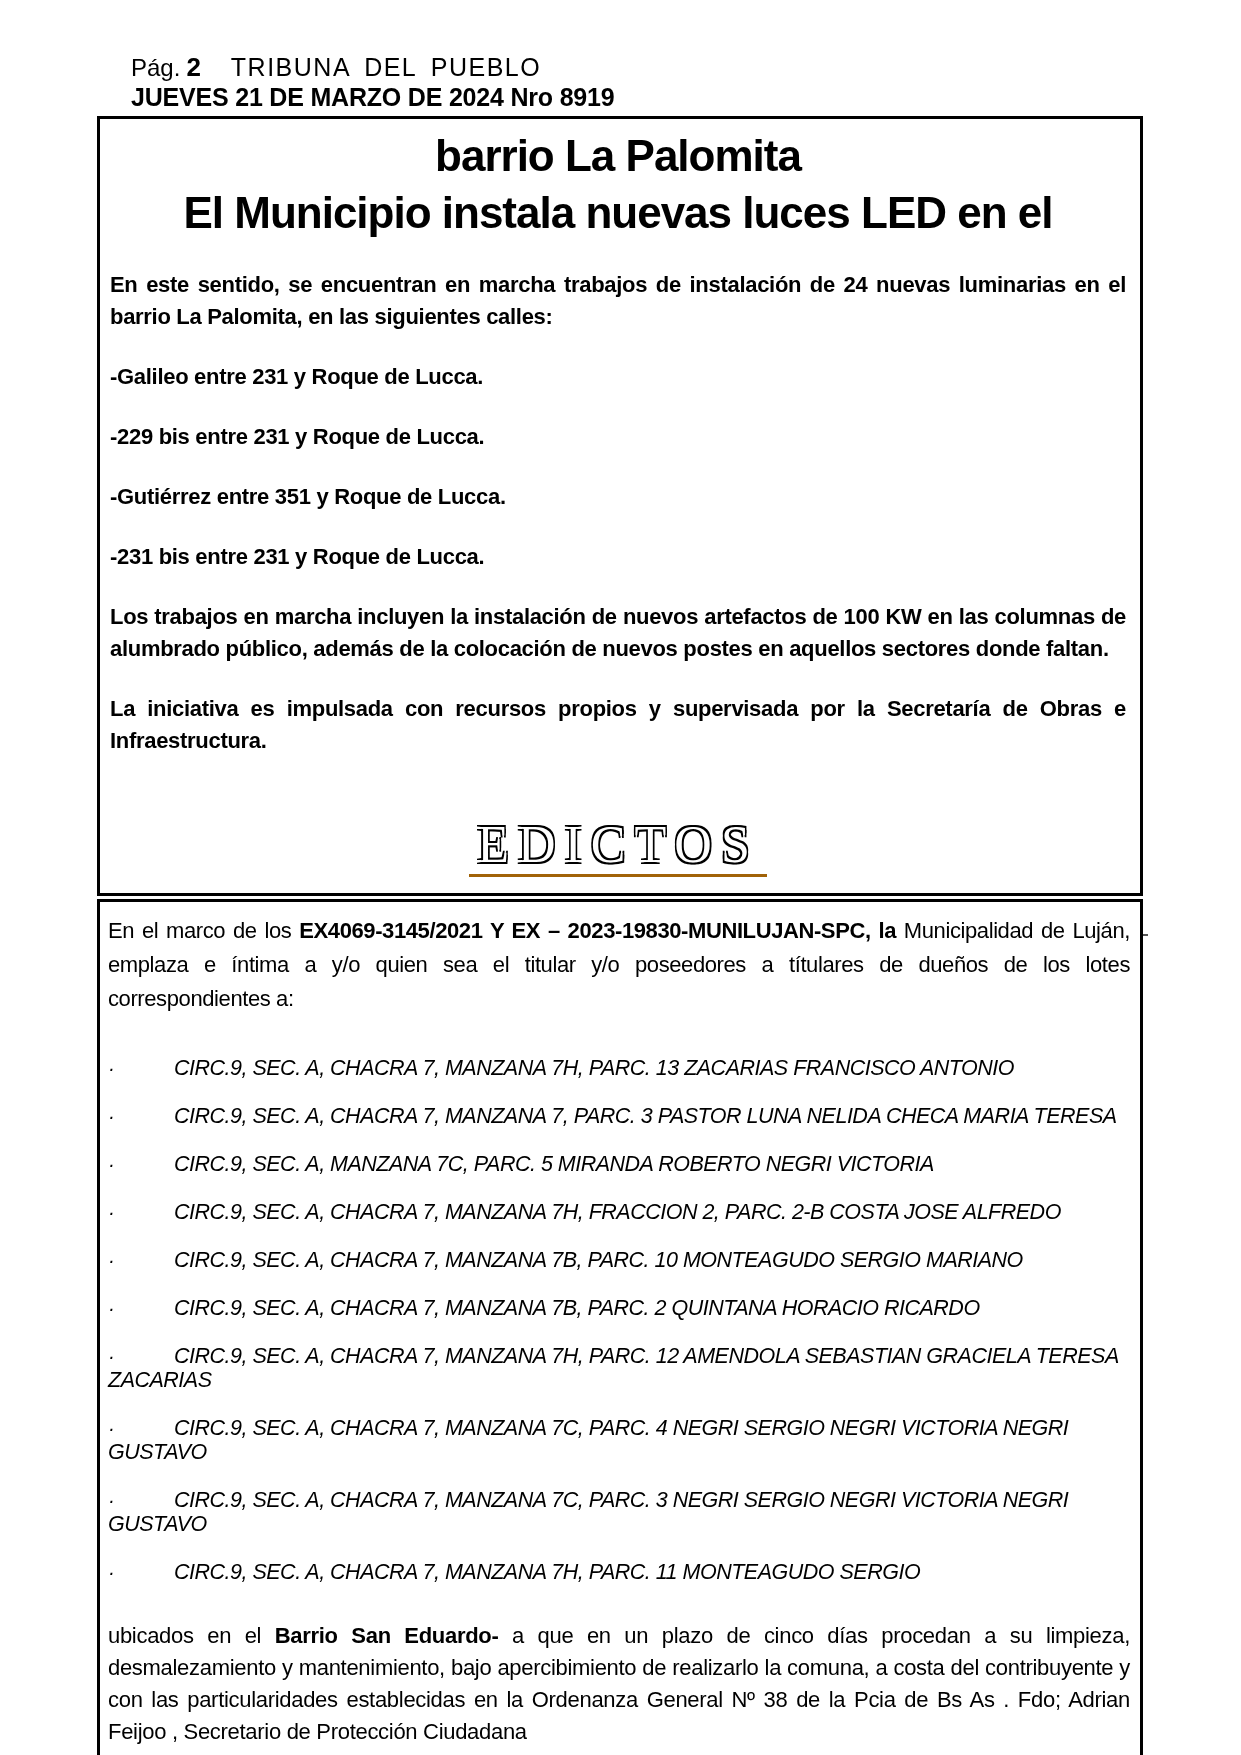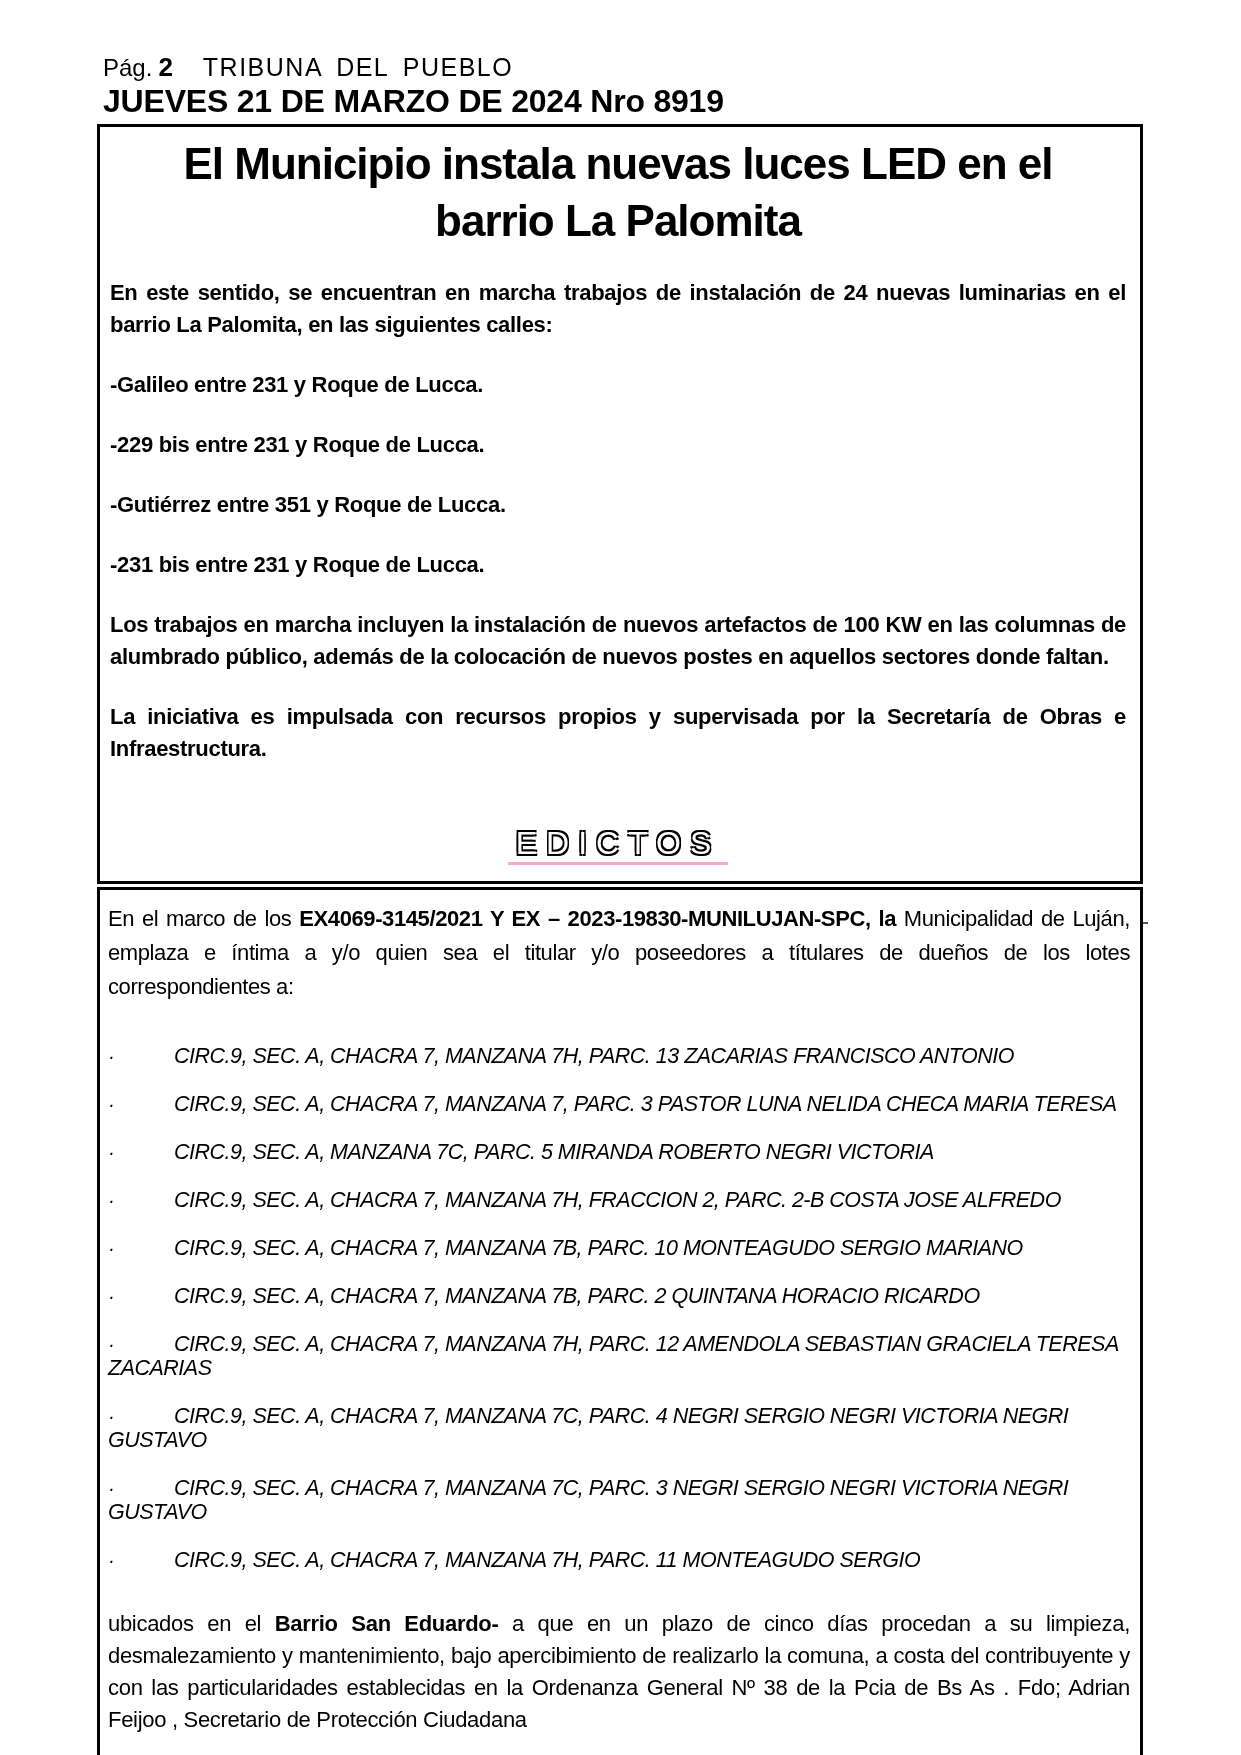--- a/index.html
+++ b/index.html
@@ -16,44 +16,44 @@
 
   
   .masthead {
     display: flex; justify-content: space-between; align-items: baseline;
     padding: 0 6px; margin-top: 52px; margin-bottom: 4px; flex-direction: column;
   }
   .masthead-left { display: flex; align-items: baseline; gap: 6px; }
   .pag-label { font-size: 24px; font-weight: 400; }
   .pag-num   { font-size: 26px; font-weight: 700; }
   .paper-name { font-size: 25px; font-weight: 400; letter-spacing: 1.5px; margin-left: 24px; word-spacing: 6px; }
-  .issue-date { font-size: 32px; font-weight: 700; letter-spacing: -0.2px; }
+  .issue-date { font-size: 25px; font-weight: 700; letter-spacing: -0.2px; margin-left: 28px; }
 
   
   .box { border: 3px solid #000; background: #fff; }
   .article-box { padding: 4px 14px 10px 10px; }
 
   .headline { text-align: center; font-weight: 700; letter-spacing: -1px;
               font-size: 44px; line-height: 57px; margin-top: 4px; }
   .headline div { white-space: nowrap; }
 
   .article-body p {
     font-size: 22px; font-weight: 600; letter-spacing: -0.3px;
     line-height: 32px; text-align: justify; margin: 28px 0;
   }
 
   .edictos-title-wrap { text-align: center; margin-top: 62px; margin-bottom: 6px; }
   .edictos-title {
     display: inline-block;
-    font-family: Liberation Sans, sans-serif;
-    font-size: 32px; letter-spacing: 9px; line-height: 1.0;
+    font-family: Liberation Serif, serif;
+    font-size: 52px; letter-spacing: 9px; line-height: 1.0;
     color: #fff;
     text-shadow: -1.6px -1.6px 0 #000, 1.6px -1.6px 0 #000,
                  -1.6px 1.6px 0 #000, 1.6px 1.6px 0 #000;
-    border-bottom: 3px solid #f9a8d4;
+    border-bottom: 3px solid #a16207;
     padding: 0 8px 3px 8px;
   }
 
   
   .edict-box { margin-top: 3px; padding: 8px 10px 14px 8px; position: relative; }
 
   .edict-intro { font-size: 22px; line-height: 34px; letter-spacing: -0.4px;
                  text-align: justify; margin: 4px 0 40px 0; }
   .edict-intro .b, .edict-closing .b { font-weight: 700; }
 
@@ -78,23 +78,23 @@
       <span class="pag-label">Pág.</span>
       <span class="pag-num">2</span>
       <span class="paper-name">TRIBUNA  DEL  PUEBLO</span>
     </div>
     <span class="issue-date">JUEVES 21  DE MARZO DE 2024 Nro 8919</span>
   </div>
 
   <div class="box article-box">
     <div class="headline">
 
+        <div>barrio La Palomita</div>
+
         <div>El Municipio instala nuevas luces LED en el</div>
-
-        <div>barrio La Palomita</div>
       </div>
 
     <div class="article-body">
 
 
         <p>En este sentido, se encuentran en marcha trabajos de instalación de 24 nuevas luminarias en el barrio La Palomita, en las siguientes calles:</p>
 
         <p>-Galileo entre 231 y Roque de Lucca.</p>
 
         <p>-229 bis entre 231 y Roque de Lucca.</p>

